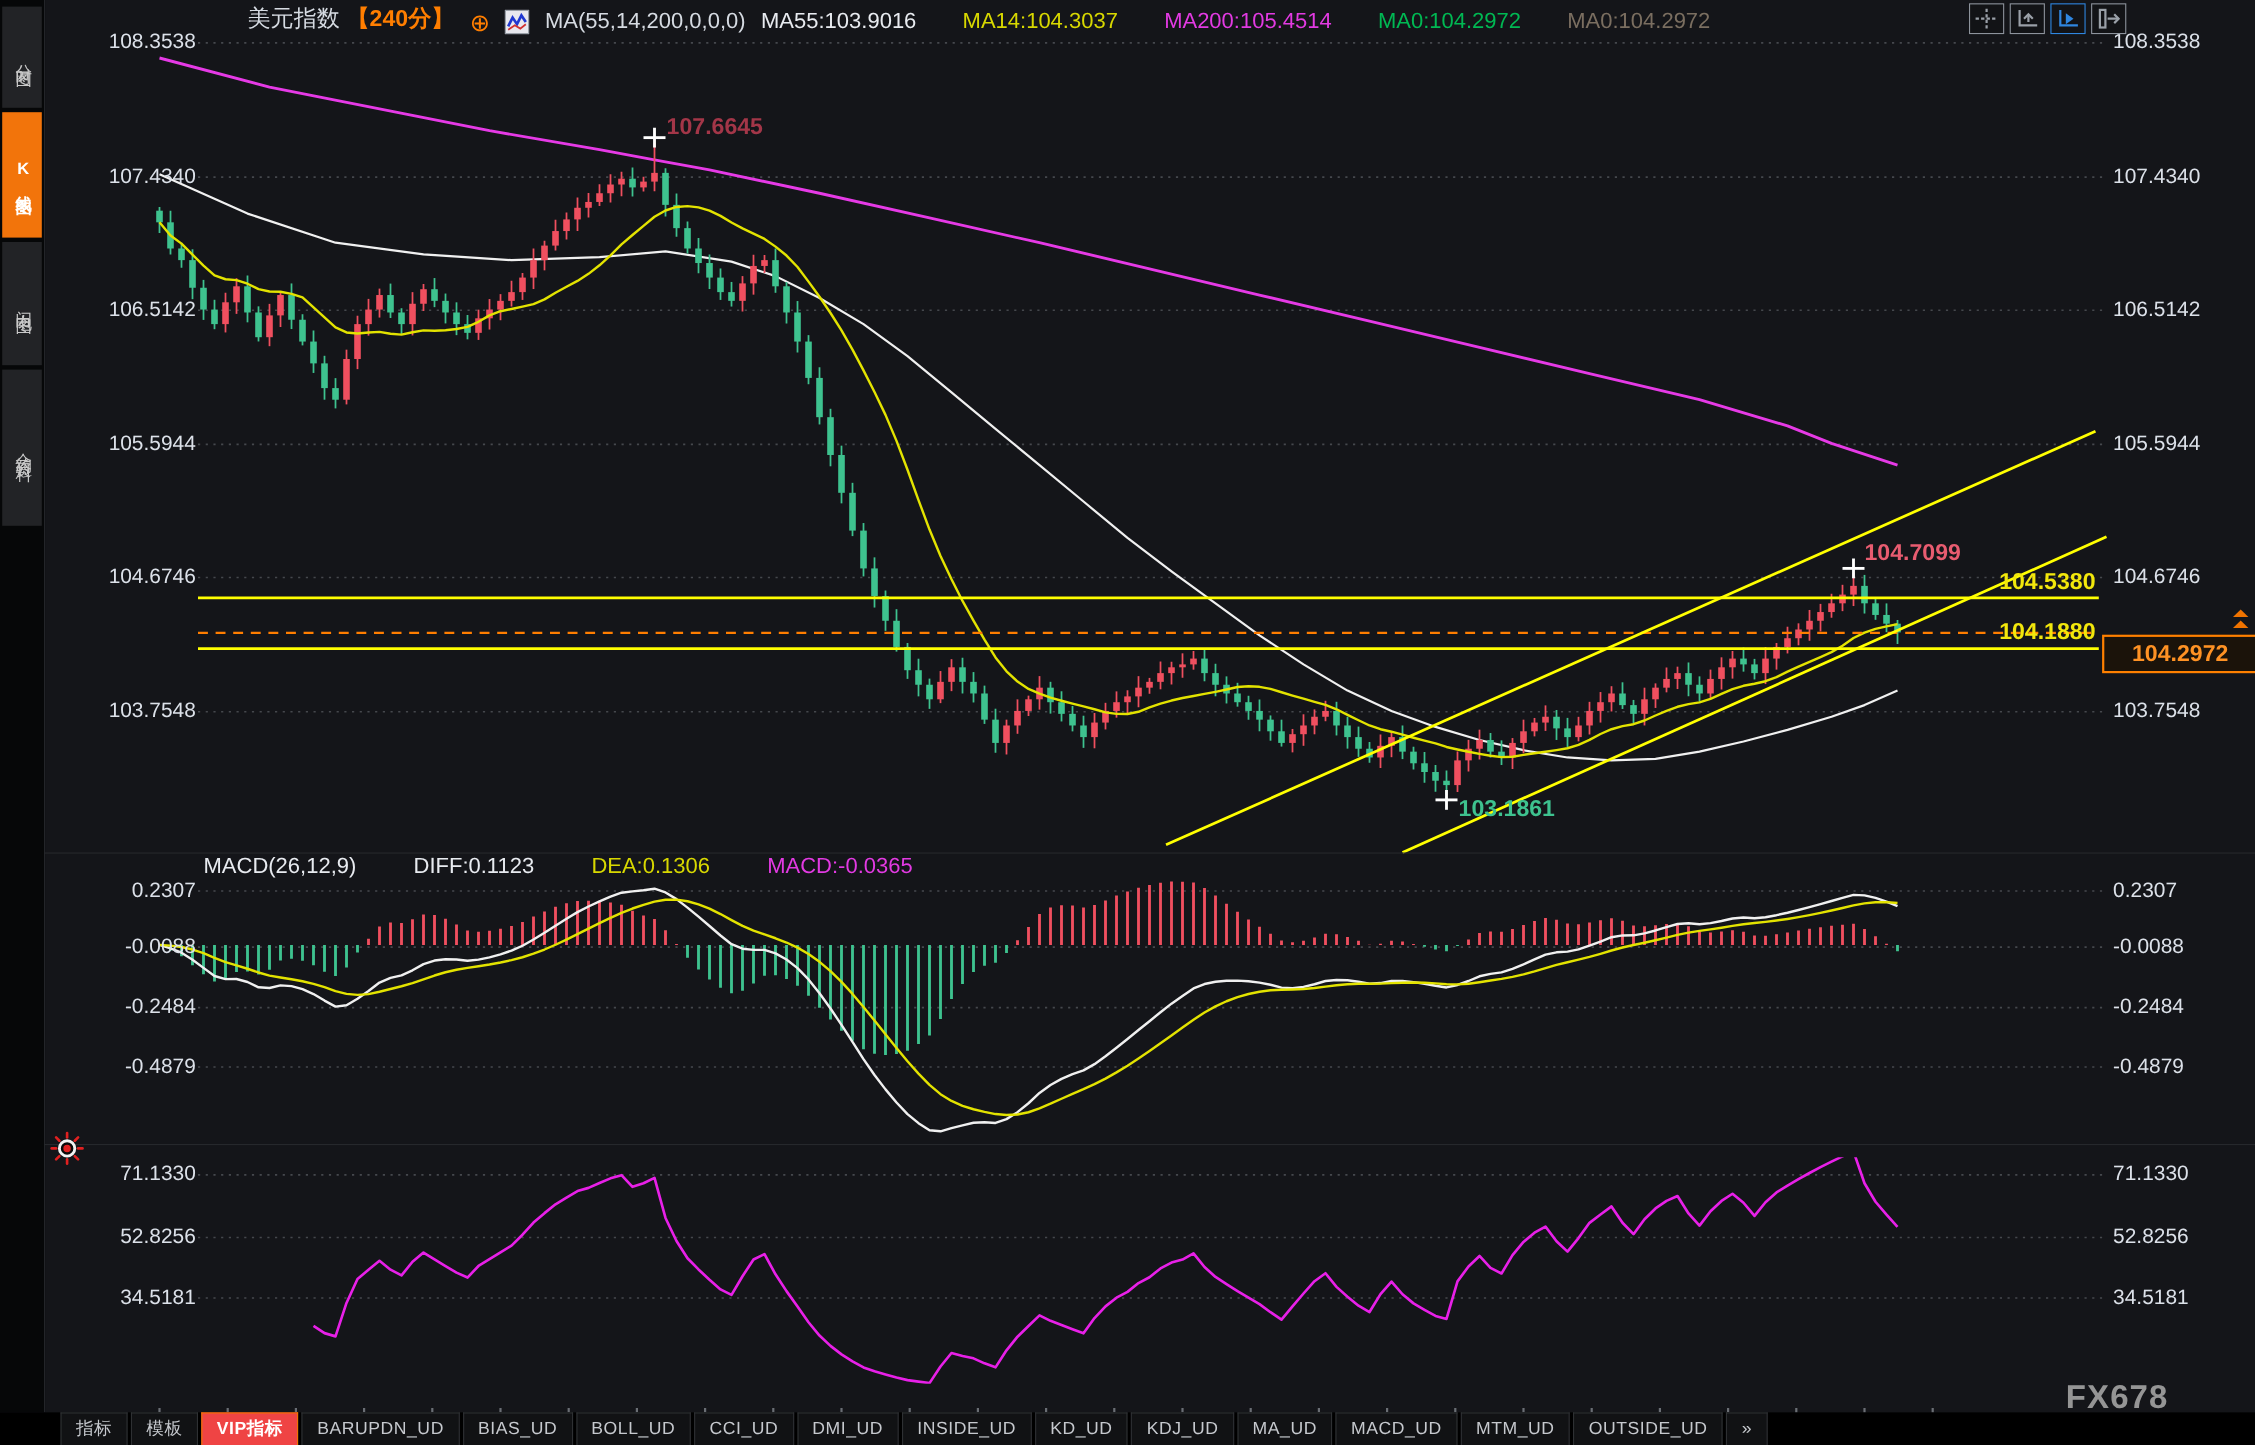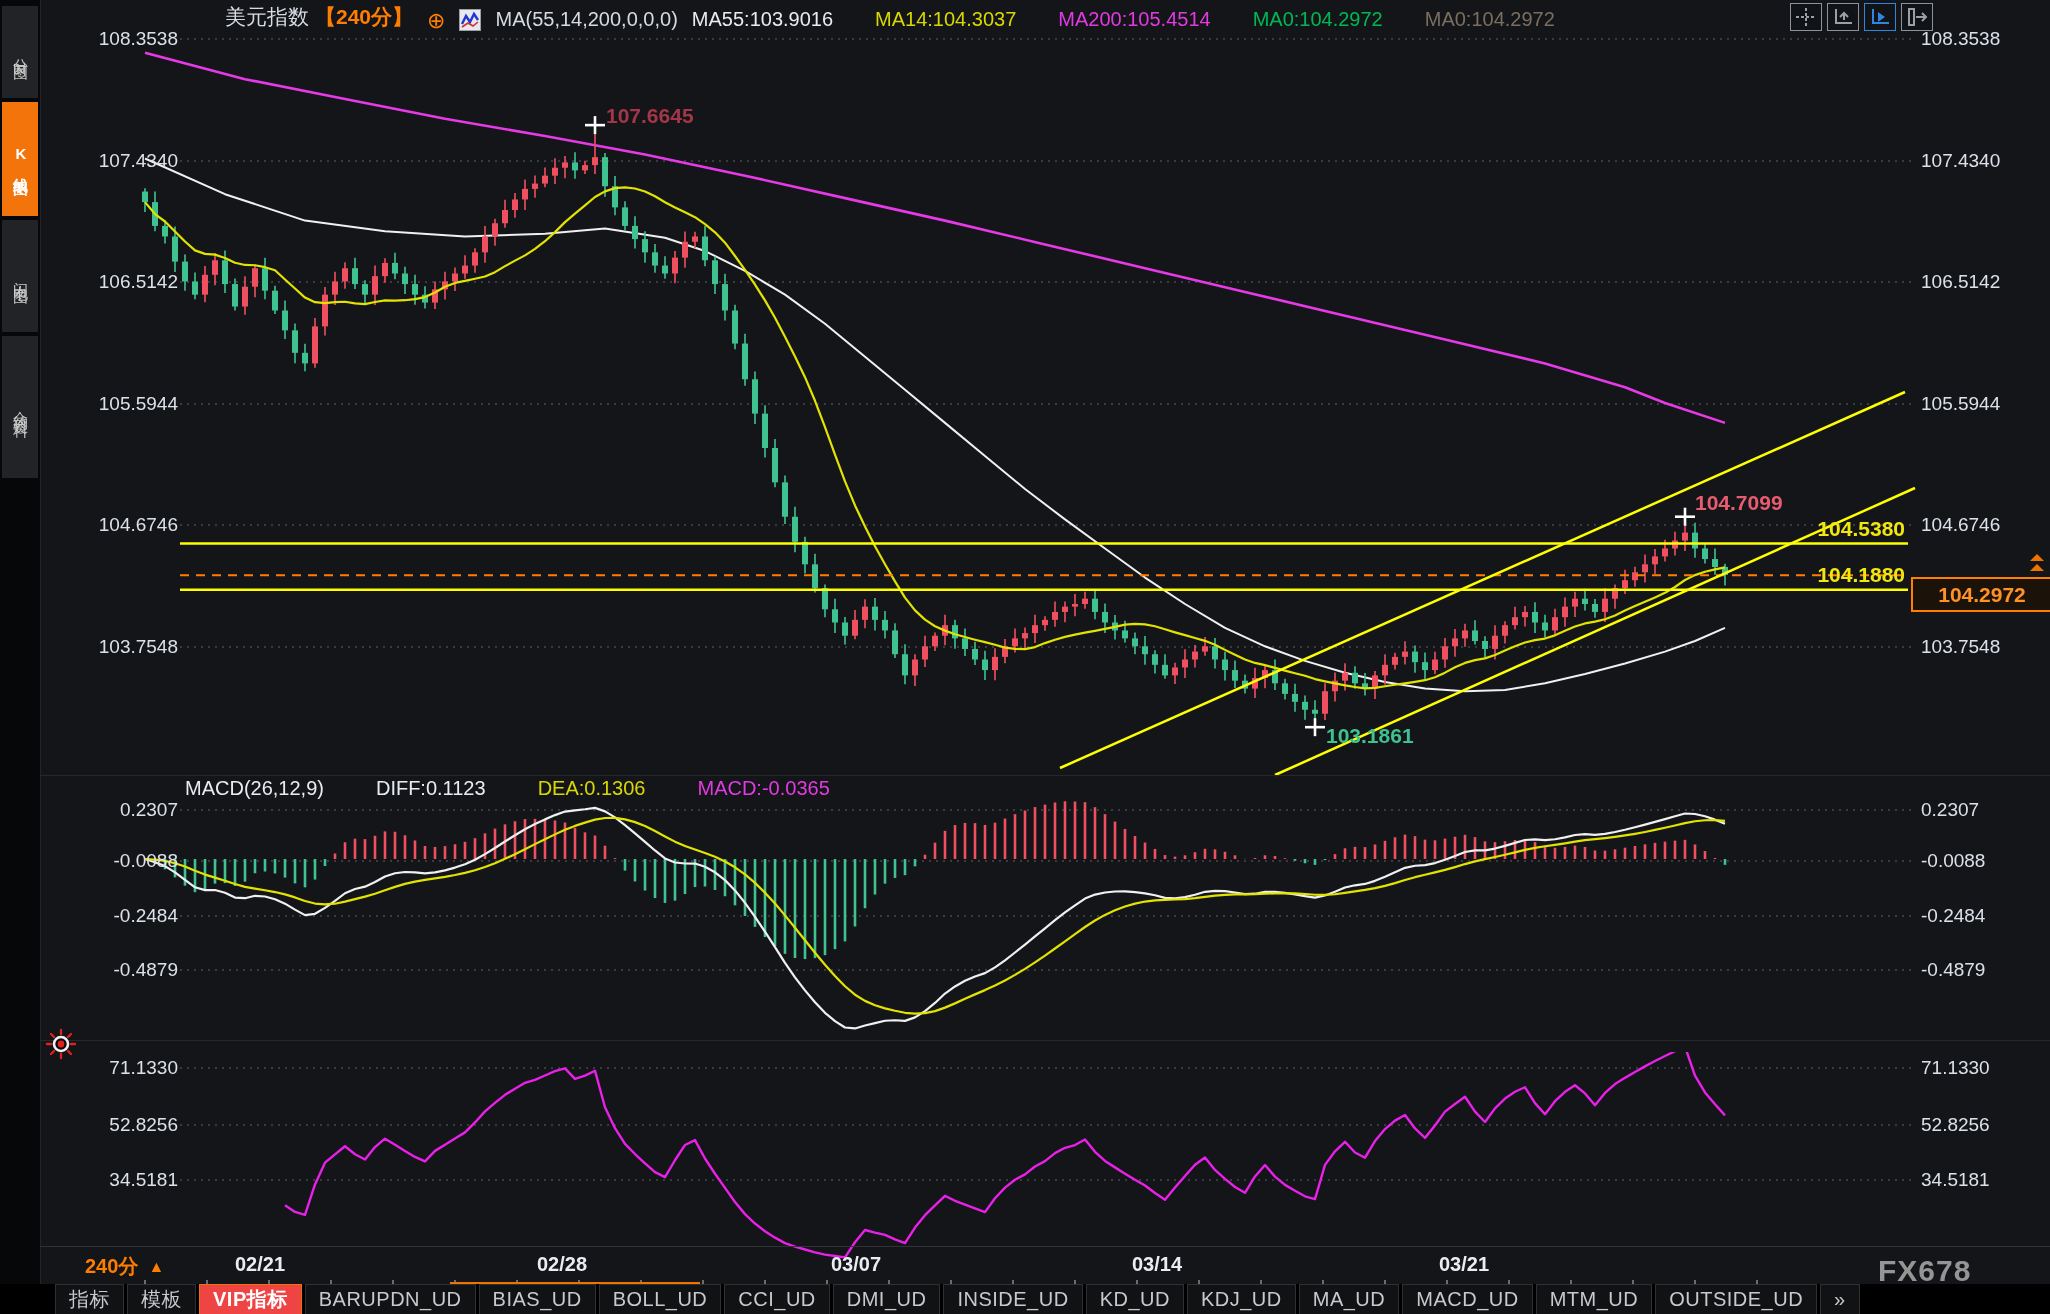--- a/index.html
+++ b/index.html
@@ -45,21 +45,21 @@
   #price-spinner{position:absolute;left:1985px;top:552px;width:24px;height:24px;}
 
   
   #time-axis{position:absolute;left:0px;top:1246px;width:2010px;height:38px;border-top:1px solid #2f3237;}
   #period-label{position:absolute;left:45px;top:6px;color:#ff7e00;font-size:20px;font-weight:bold;display:flex;gap:10px;align-items:center;}
   .date-lbl{position:absolute;top:6px;color:#e9edf3;font-size:20px;font-weight:bold;transform:translateX(-50%);}
   #scroll-ind{position:absolute;left:410px;top:35px;width:250px;height:3px;background:#f07300;}
 
   
   #tabbar{position:absolute;left:0;top:1284px;width:2050px;height:30px;background:#000;display:flex;align-items:stretch;gap:3px;padding-left:55px;box-sizing:border-box;}
-  .tab{background:#111214;border:1px solid #2e3033;border-bottom:none;color:#c6c9ce;font-size:20px;
+  .tab{background:#111214;border:1px solid #2e3033;border-bottom:none;color:#c6c9ce;font-size:16px;
     display:flex;align-items:center;padding:12px 13px;white-space:nowrap;cursor:pointer;letter-spacing:.5px;}
   .tab.active{background:#ef4444;color:#fff;font-weight:bold;border-color:#f07300;}
 
   #watermark{position:absolute;left:1878px;top:1254px;color:#a3a3a3;font-size:30px;font-weight:bold;letter-spacing:1px;opacity:.9;}
 
   #alarm-icon{position:absolute;left:5px;top:1028px;width:32px;height:32px;}
 </style>
 </head>
 <body>
 
@@ -679,34 +679,20 @@
     <div class="anno" style="left:1286px;top:724px;color:#3ec28f">103.1861</div>
 
     <div id="last-price-box">104.2972</div>
     <div id="price-spinner">
       <svg width="24" height="24" viewBox="0 0 24 24">
         <polygon points="12,2 19,9 5,9" fill="#f07300"></polygon>
         <polygon points="12,12 19,19 5,19" fill="#f07300"></polygon>
       </svg>
     </div>
 
-    <div id="time-axis">
-      <div id="period-label">
-        <span>240分</span>
-        <span style="font-size:16px">▲</span>
-      </div>
-      <div id="date-row">
-          <div class="date-lbl" style="left: 220px;">02/21</div>
-          <div class="date-lbl" style="left: 522px;">02/28</div>
-          <div class="date-lbl" style="left: 816px;">03/07</div>
-          <div class="date-lbl" style="left: 1117px;">03/14</div>
-          <div class="date-lbl" style="left: 1424px;">03/21</div>
-        </div>
-      <div id="scroll-ind"></div>
-    </div>
   <div class="axlbl left" style="top: 28px;">108.3538</div>
       <div class="axlbl right" style="top: 28px;">108.3538</div>
       <div class="axlbl left" style="top: 150px;">107.4340</div>
       <div class="axlbl right" style="top: 150px;">107.4340</div>
       <div class="axlbl left" style="top: 271px;">106.5142</div>
       <div class="axlbl right" style="top: 271px;">106.5142</div>
       <div class="axlbl left" style="top: 393px;">105.5944</div>
       <div class="axlbl right" style="top: 393px;">105.5944</div>
       <div class="axlbl left" style="top: 514px;">104.6746</div>
       <div class="axlbl right" style="top: 514px;">104.6746</div>

